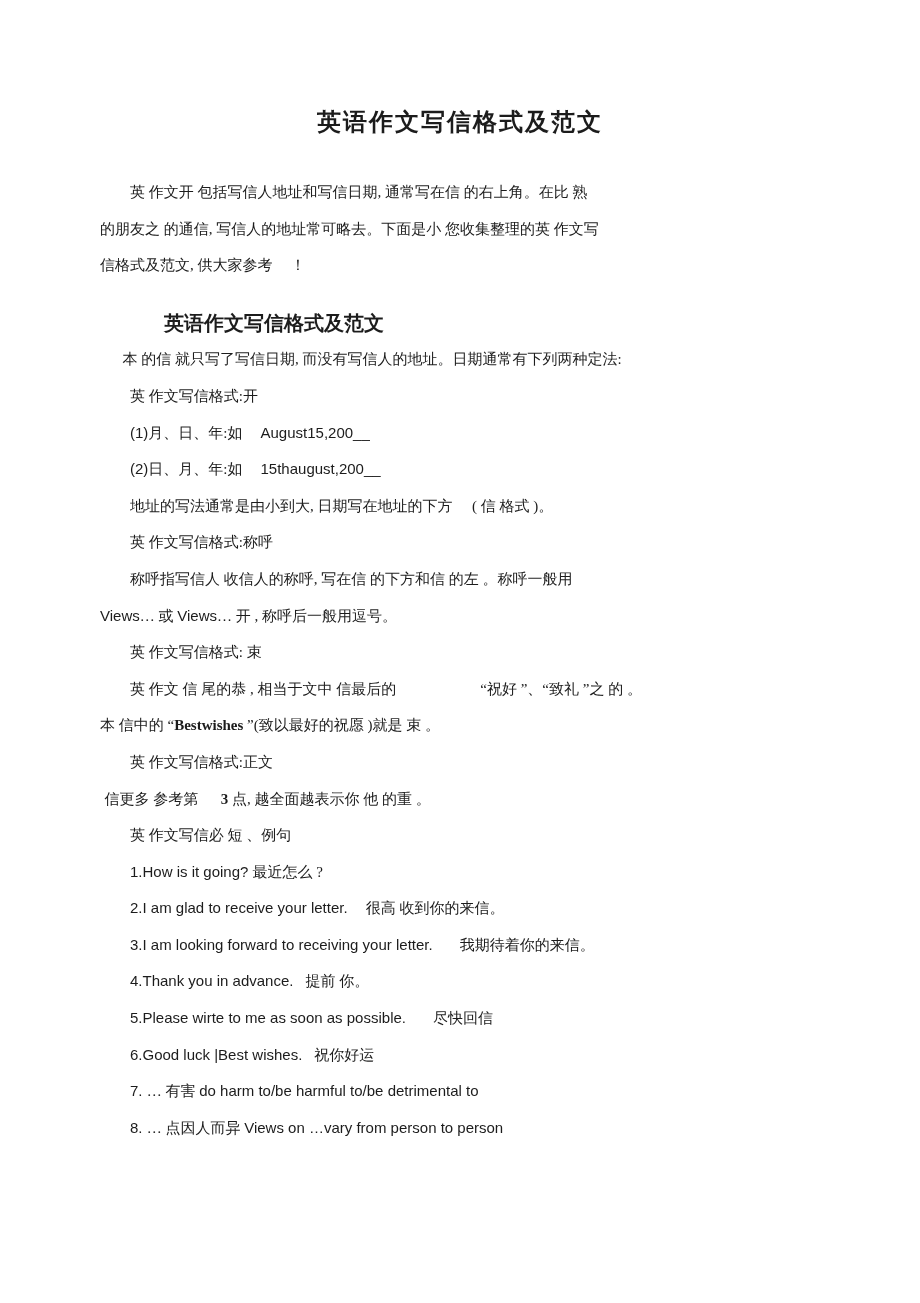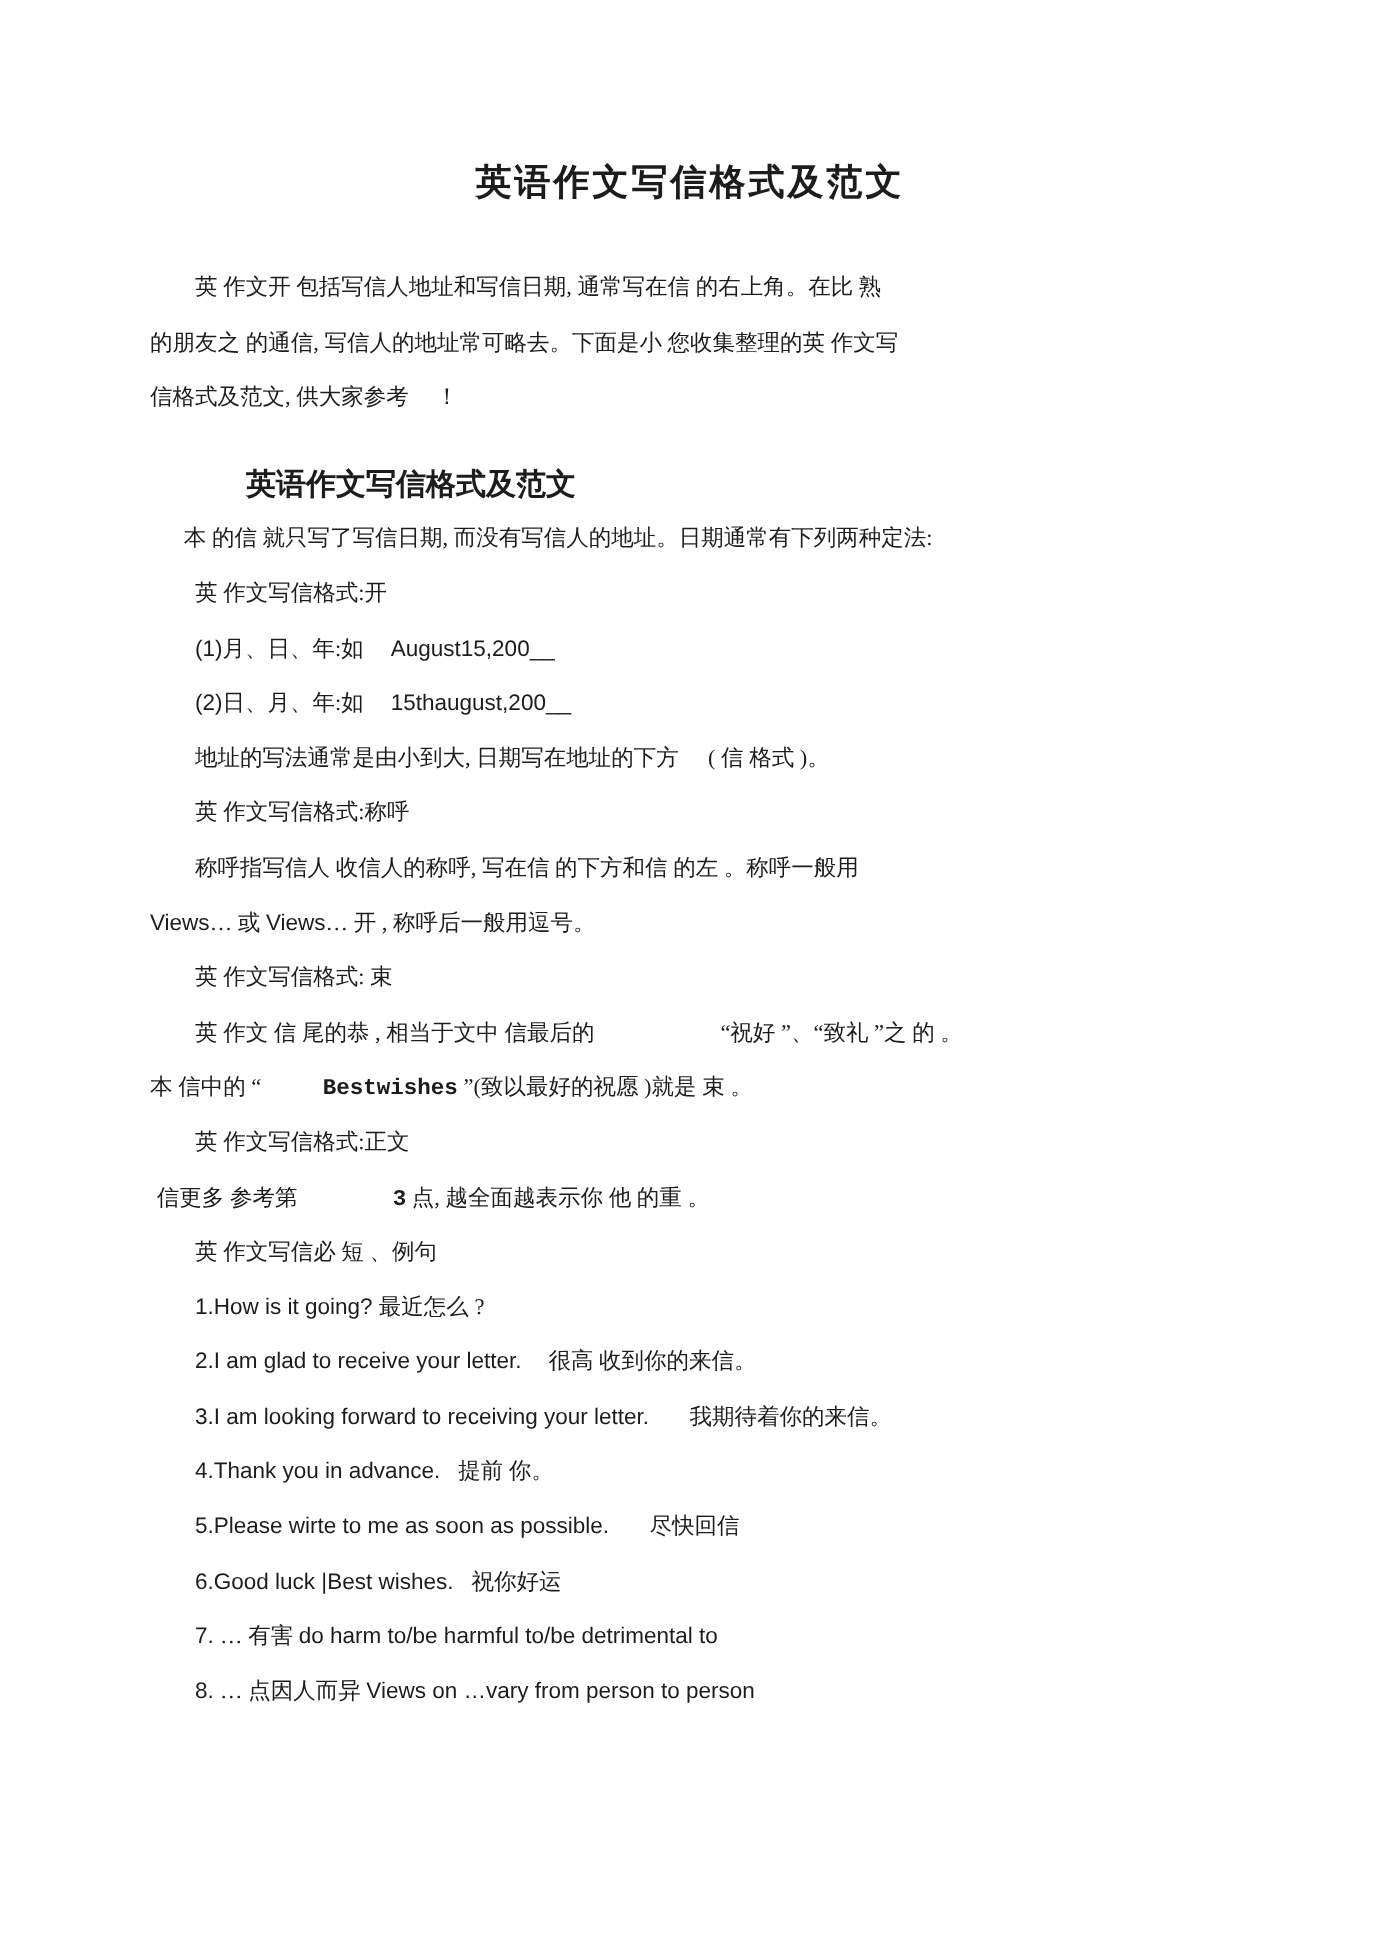--- a/index.html
+++ b/index.html
@@ -32,21 +32,21 @@
     height: 36.6px;
     white-space: nowrap;
   }
   .subtitle {
     font-size: 20px;
     font-weight: 700;
     margin-top: 21px;
   }
   .c  { font-family: "Liberation Serif", "DejaVu Serif", serif; }
   .l  { font-family: "Liberation Sans", "DejaVu Sans", sans-serif; }
-  .lb { font-family: Liberation Mono, monospace; font-weight: 700; margin-left: 41px; }
+  .lb { font-family: Liberation Serif, serif; font-weight: 700; }
   .gap { display: inline-block; }
 </style>
 </head>
 <body style="background: rgb(255, 255, 255); color: rgb(28, 28, 28);">
 
 <div class="doc">
   <h1 class="title">英语作文写信格式及范文</h1>
   <div>
       <p class="line" style="padding-left: 2em;"><span class="c">英 作文开 包括写信人地址和写信日期, 通常写在信 的右上角。在比 熟</span></p>
       <p class="line" style="padding-left: 0em;"><span class="c">的朋友之 的通信, 写信人的地址常可略去。下面是小  您收集整理的英 作文写</span></p>

